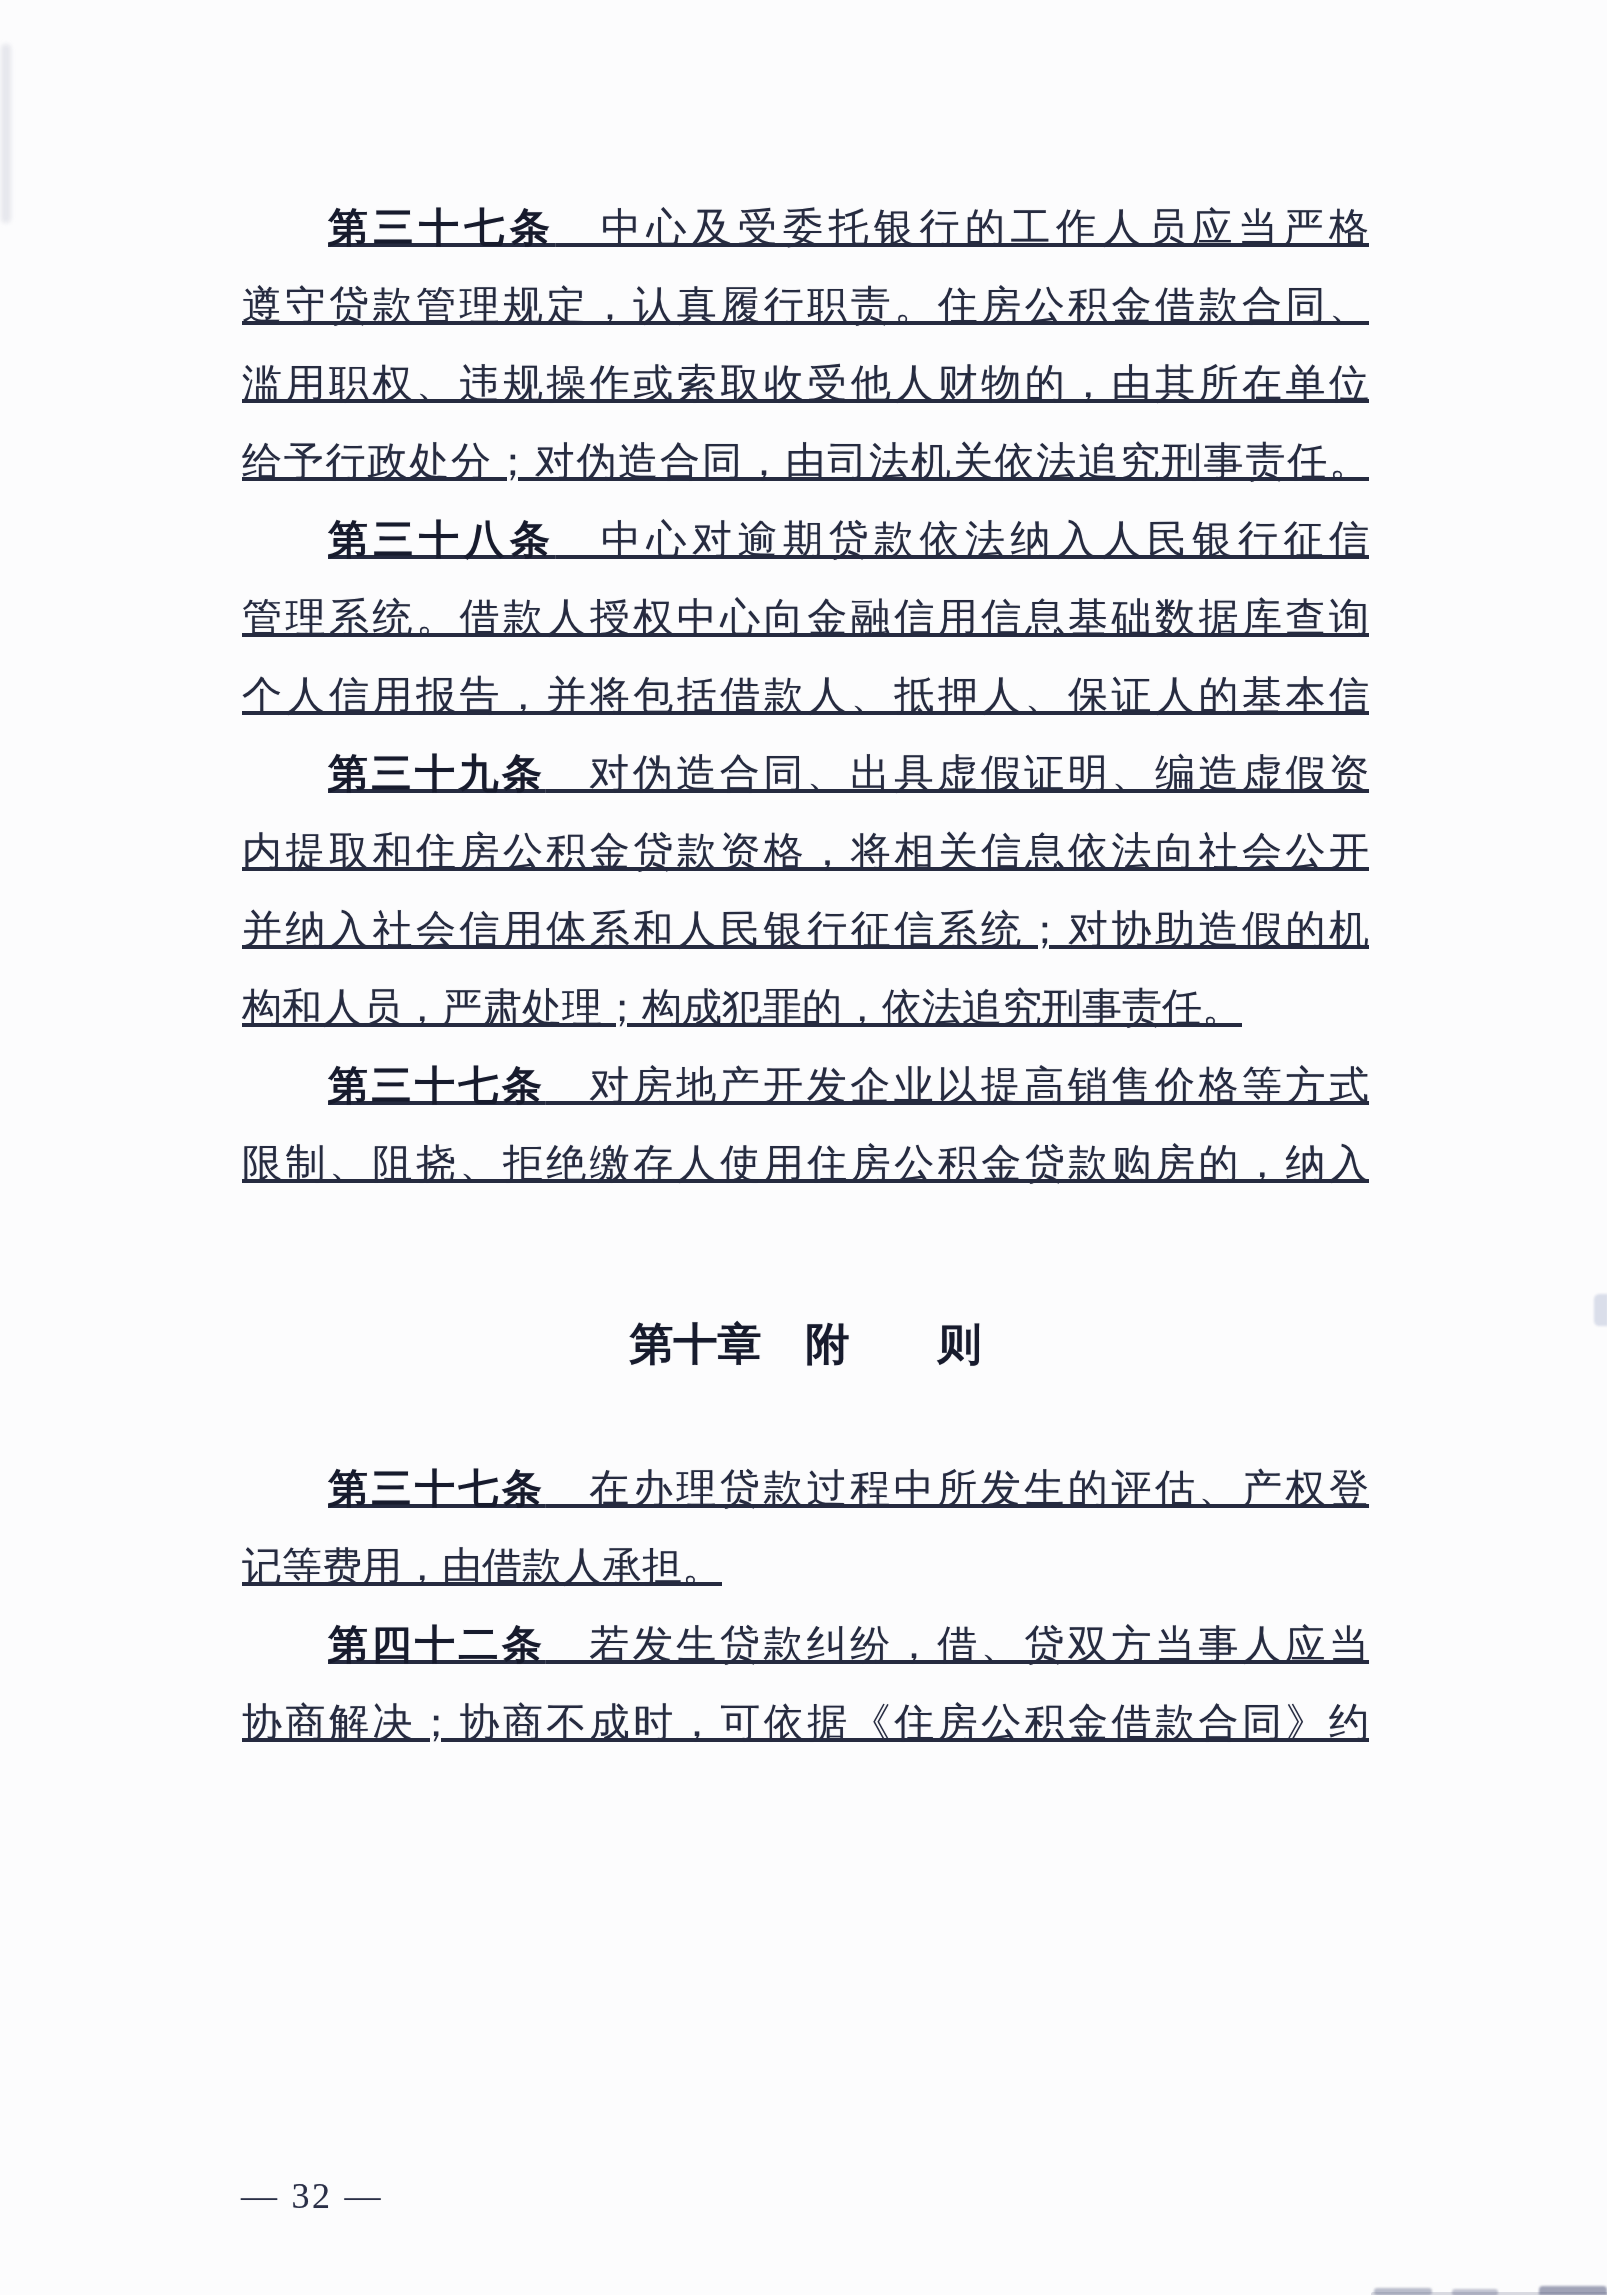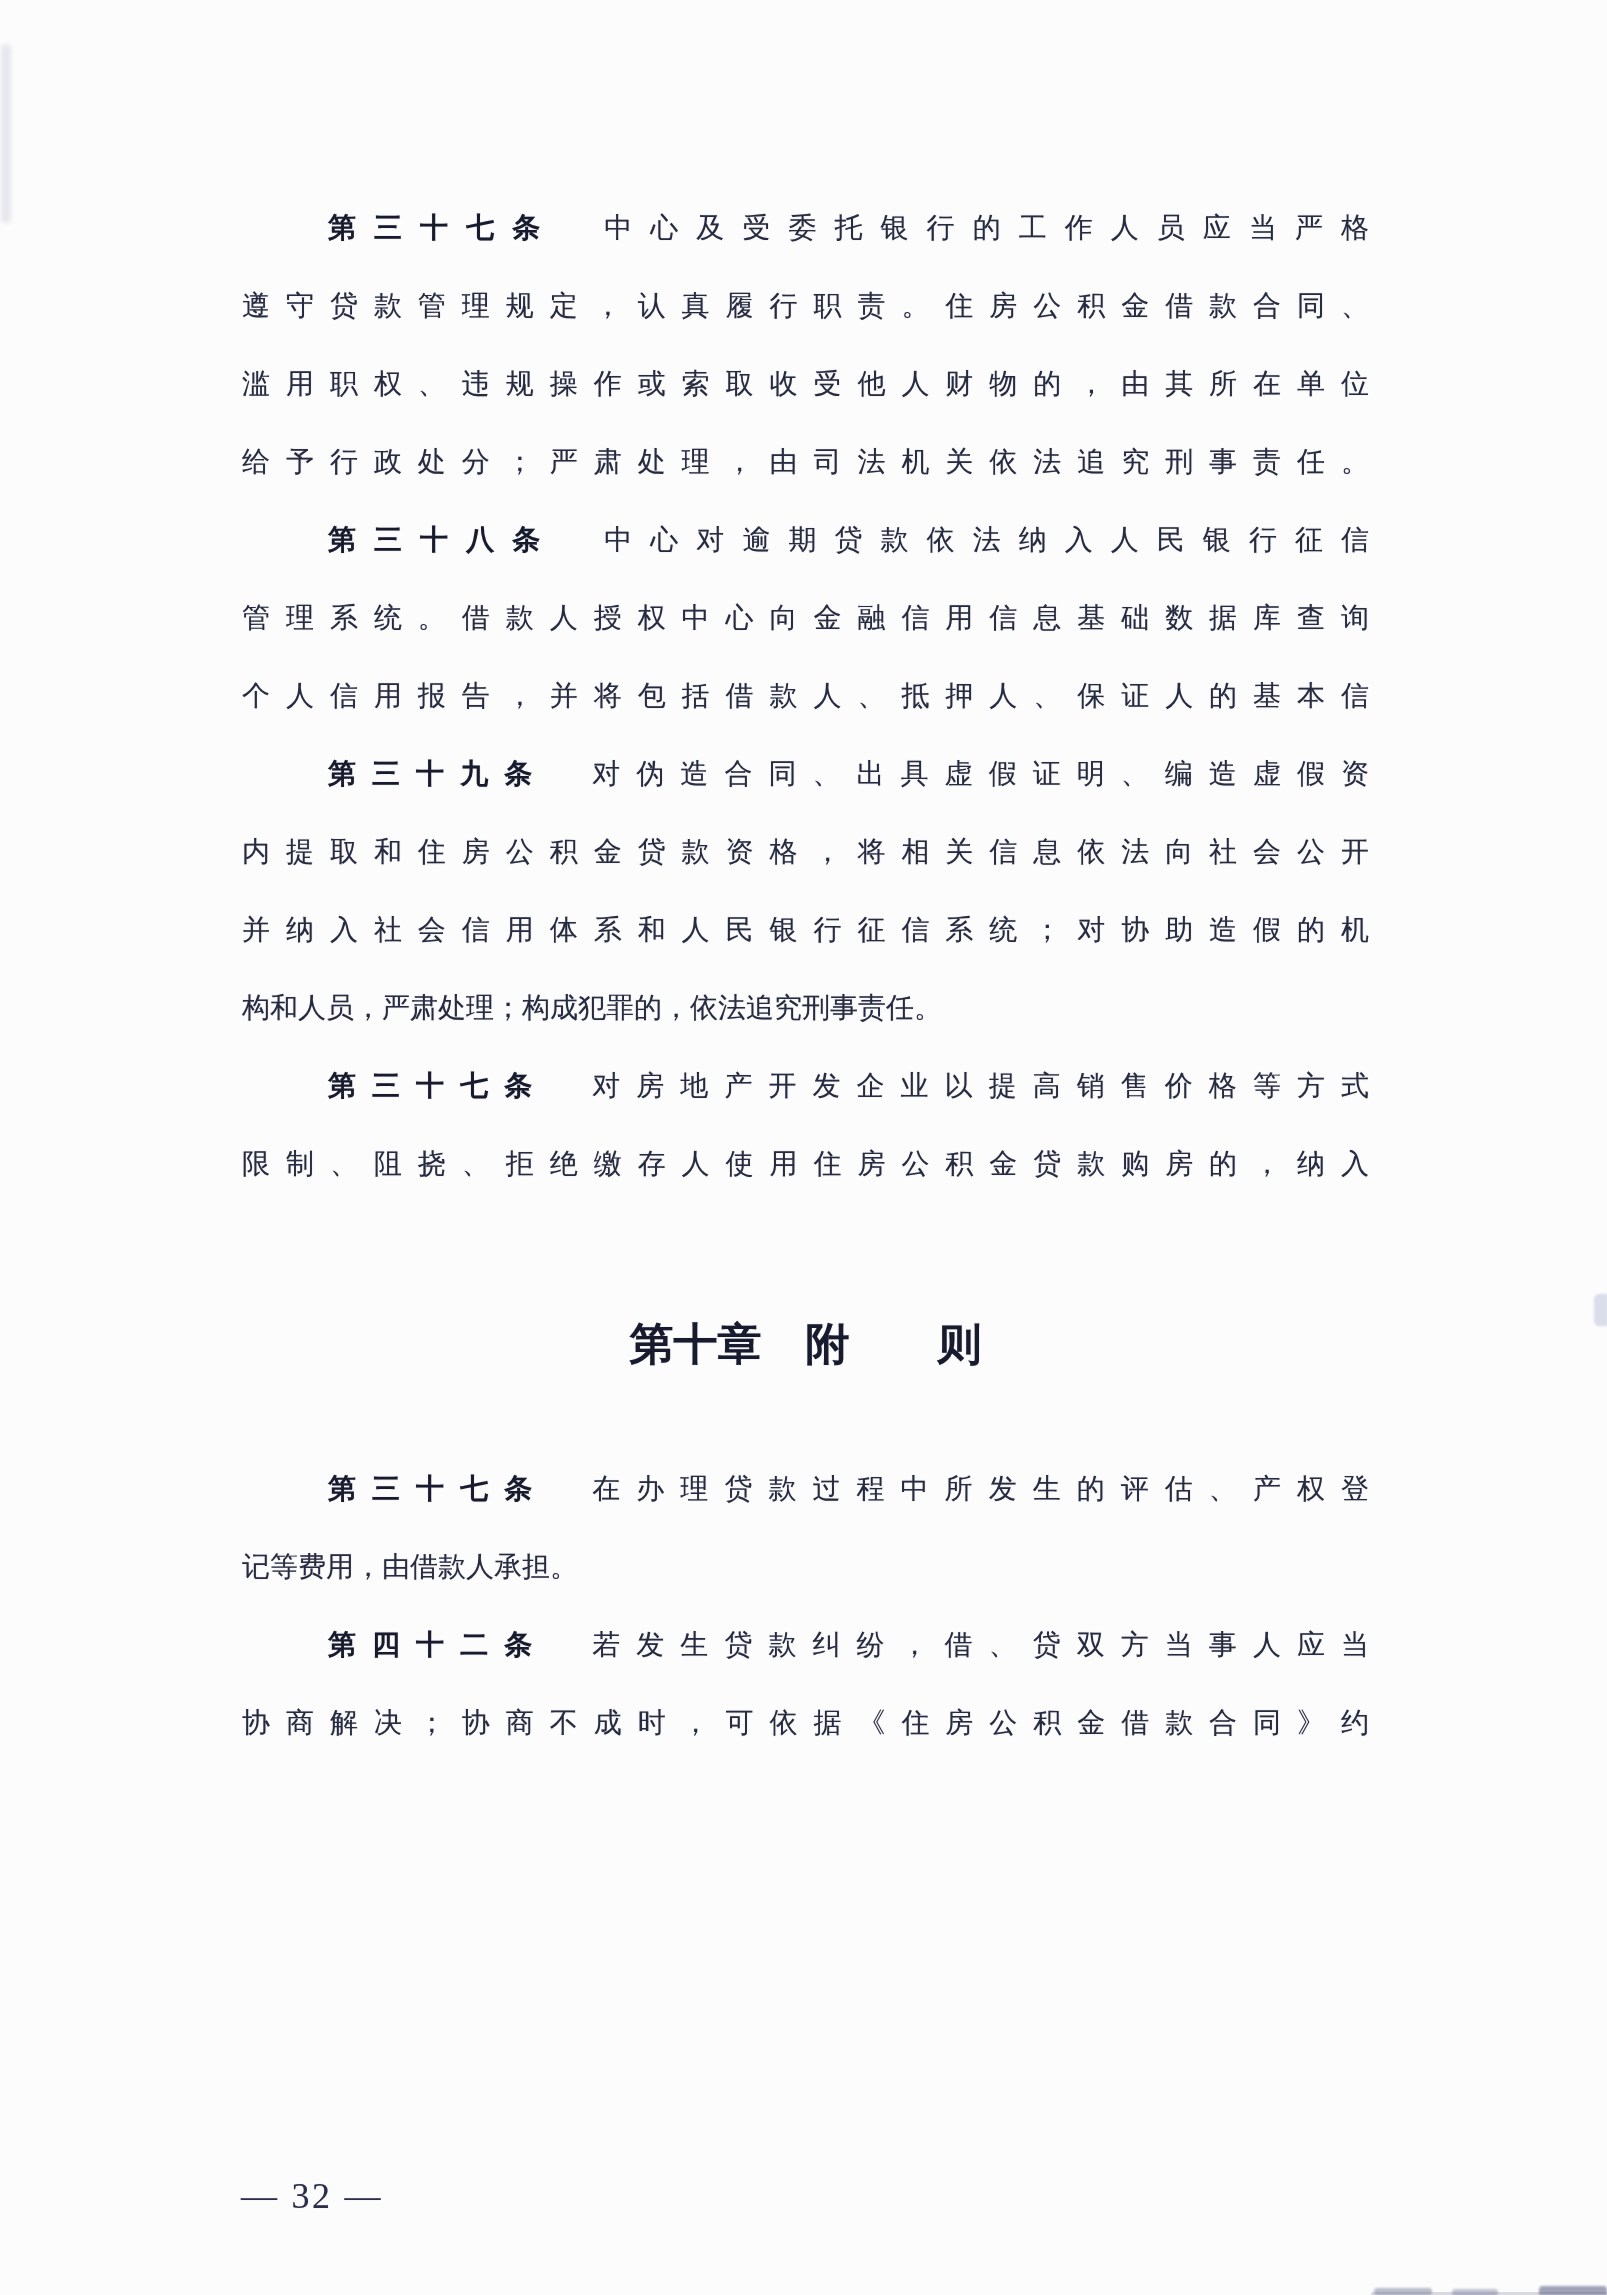--- a/index.html
+++ b/index.html
@@ -25,24 +25,25 @@
   .content {
     position: absolute;
     left: 242px;
     top: 189px;
     width: 1127px;
   }
   .paragraph { margin: 0; }
   .line {
     height: 78px;
     line-height: 78px;
-    font-size: 28px;
+    font-size: 40px;
     text-align: justify;
     text-shadow: 0 0 1px rgba(37, 42, 62, 0.35);
     white-space: nowrap;
+    text-decoration: underline;
   }
   .line.fill {
     white-space: normal;
     text-align-last: justify;
   }
   .line.indent { padding-left: 86px; }
   .article-no { font-weight: 700; color: var(--ink-strong); }
   .chapter-heading {
     margin: 115px 0 79px 0;
     height: 53px;
@@ -99,21 +100,21 @@
 </head>
 <body>
 
 <div class="page">
 
   <main class="content">
       <div class="paragraph">
         <div class="line indent fill"><span class="article-no">第三十七条</span>　中心及受委托银行的工作人员应当严格</div>
         <div class="line fill">遵守贷款管理规定，认真履行职责。住房公积金借款合同、</div>
         <div class="line fill">滥用职权、违规操作或索取收受他人财物的，由其所在单位</div>
-        <div class="line fill">给予行政处分；严肃处理，由司法机关依法追究刑事责任。</div>
+        <div class="line fill">给予行政处分；对伪造合同，由司法机关依法追究刑事责任。</div>
       </div>
       <div class="paragraph">
         <div class="line indent fill"><span class="article-no">第三十八条</span>　中心对逾期贷款依法纳入人民银行征信</div>
         <div class="line fill">管理系统。借款人授权中心向金融信用信息基础数据库查询</div>
         <div class="line fill">个人信用报告，并将包括借款人、抵押人、保证人的基本信</div>
       </div>
       <div class="paragraph">
         <div class="line indent fill"><span class="article-no">第三十九条</span>　对伪造合同、出具虚假证明、编造虚假资</div>
         <div class="line fill">内提取和住房公积金贷款资格，将相关信息依法向社会公开</div>
         <div class="line fill">并纳入社会信用体系和人民银行征信系统；对协助造假的机</div>

